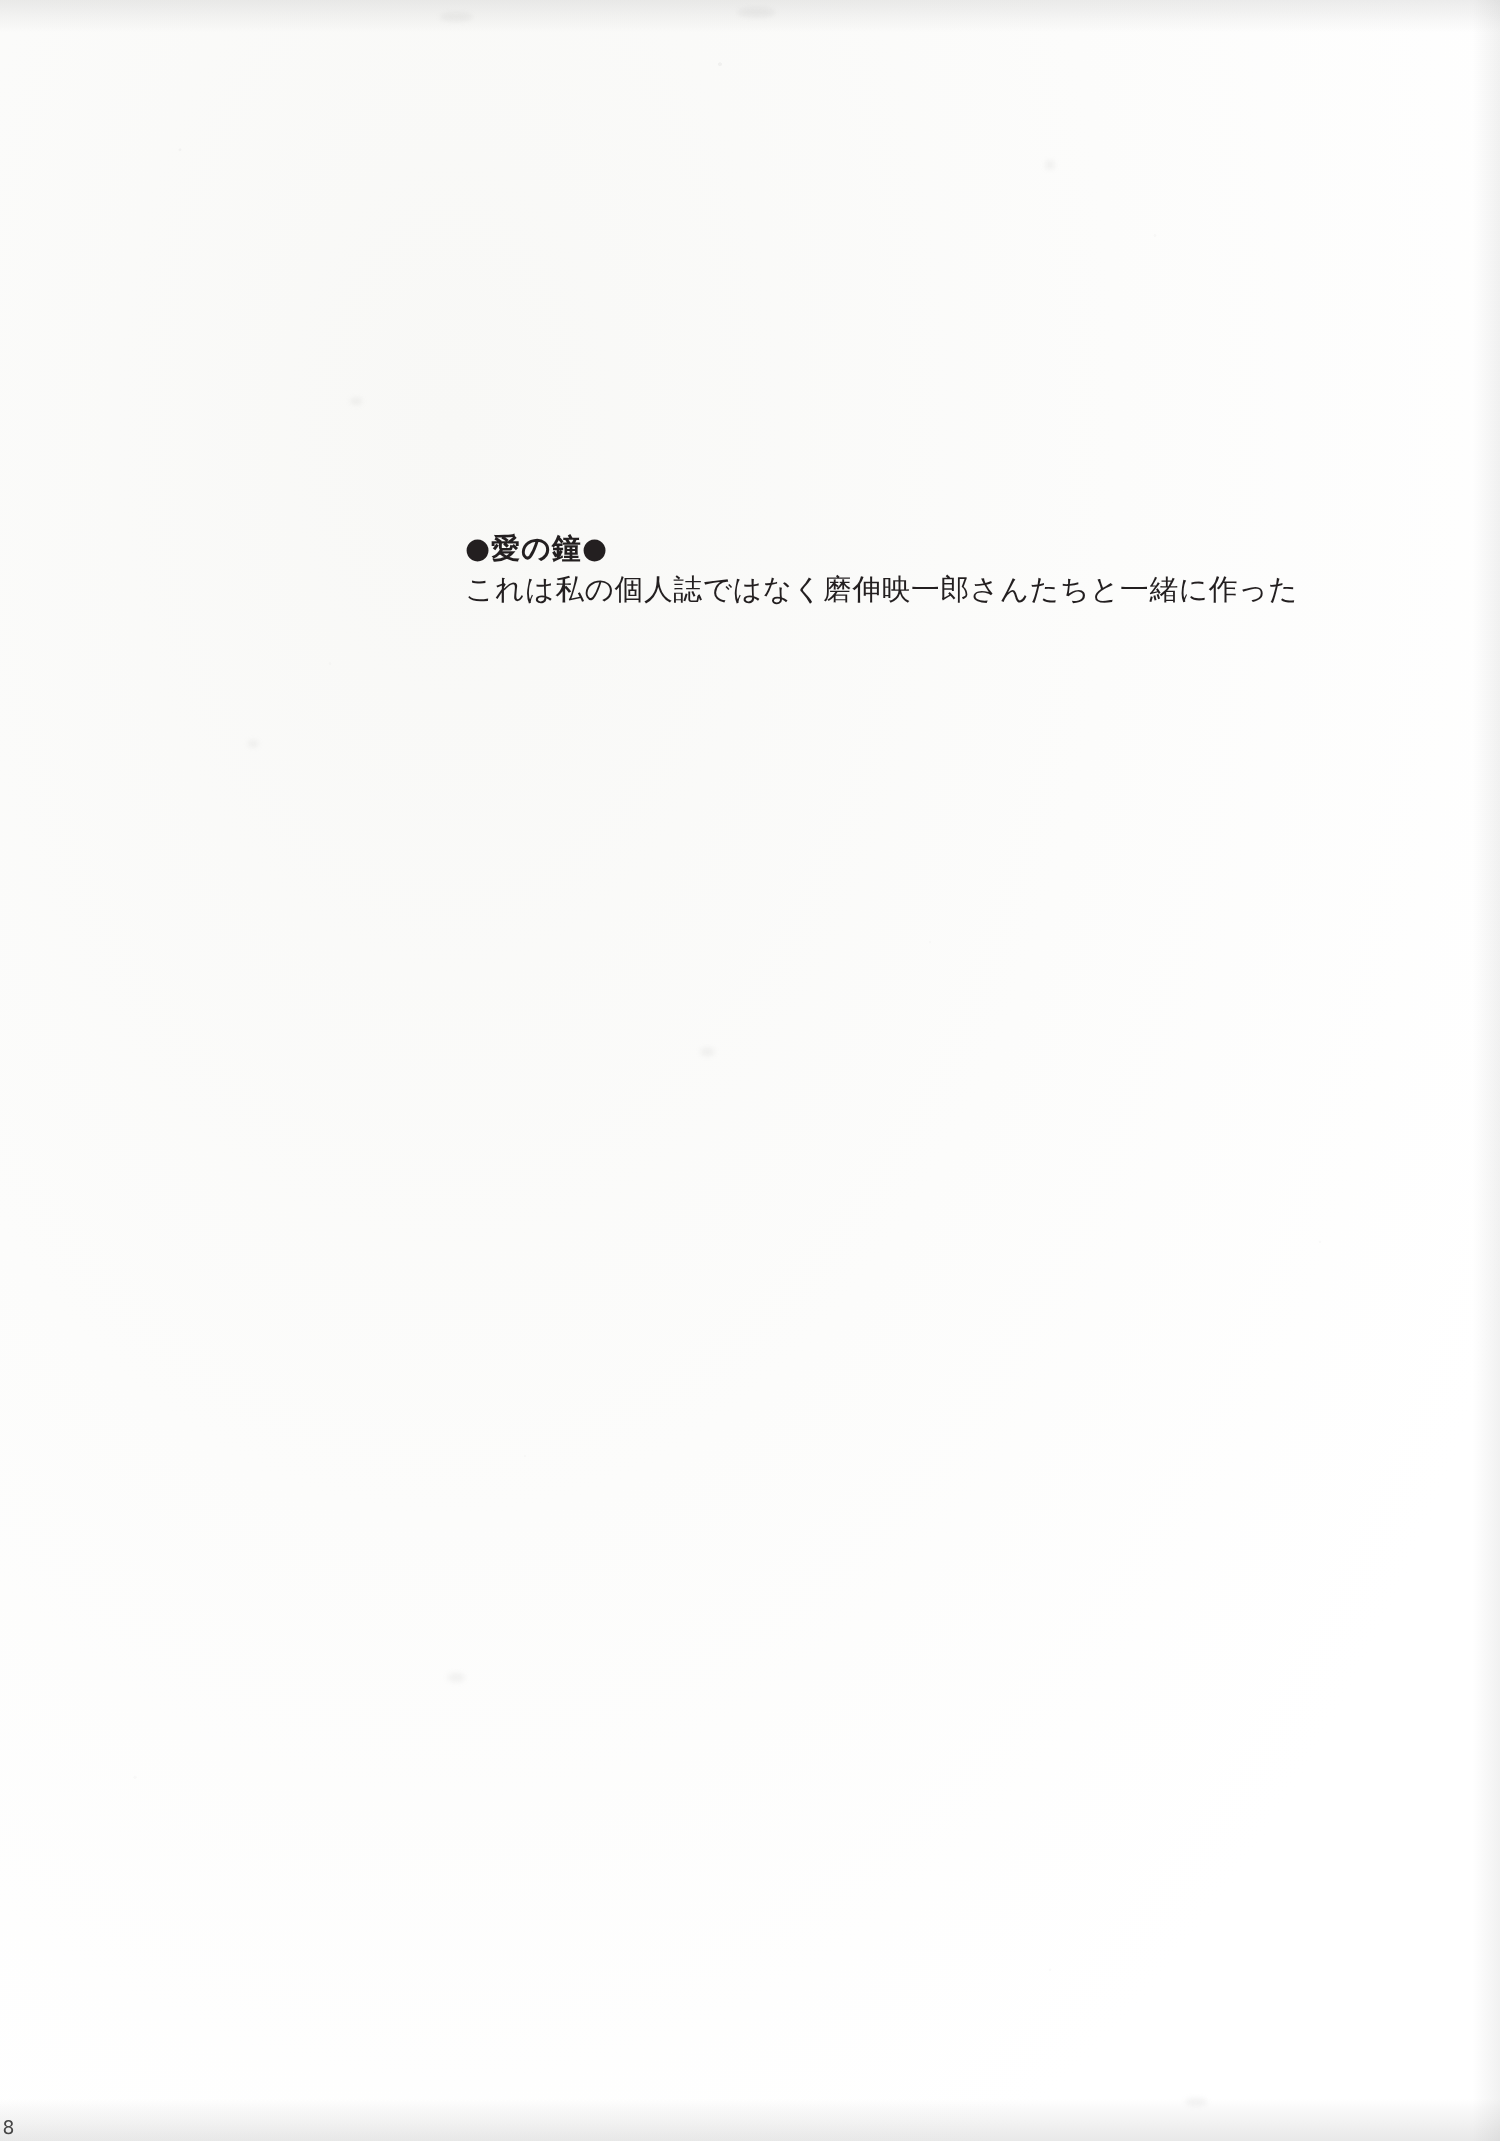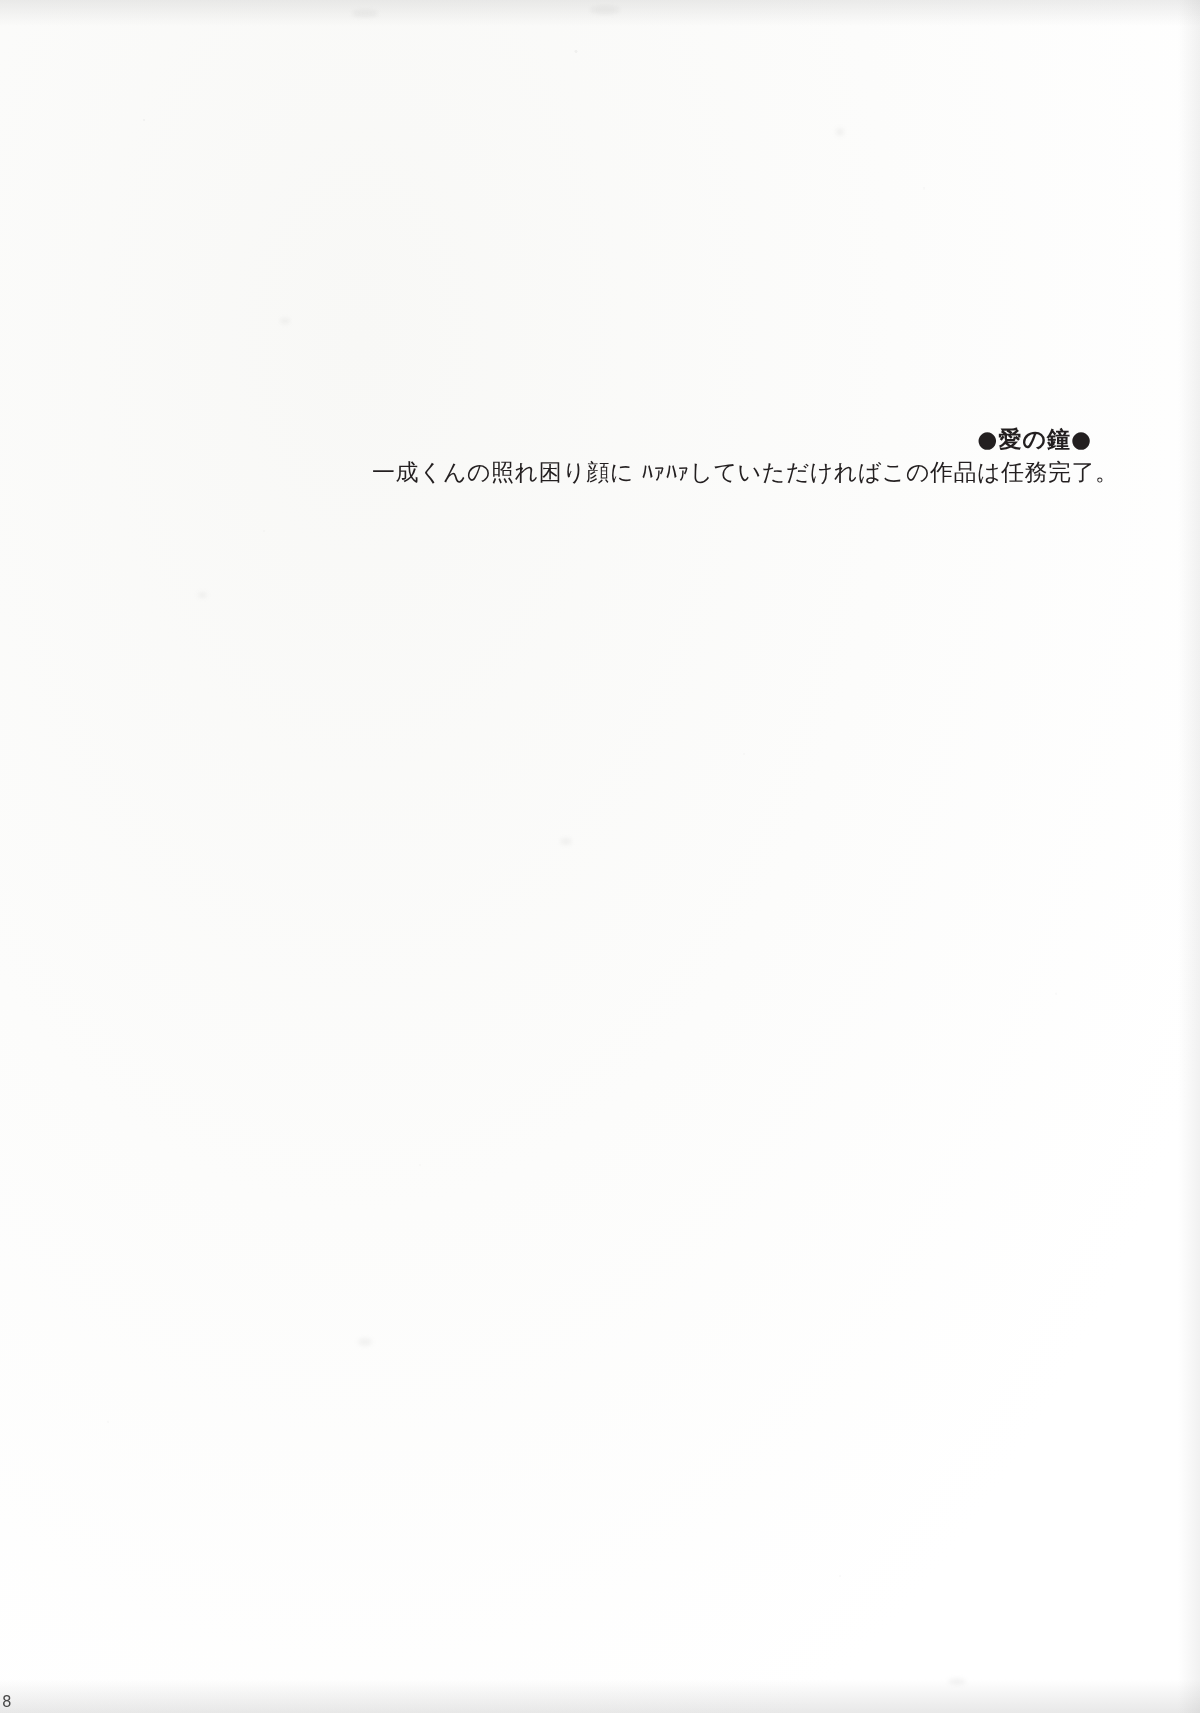--- a/index.html
+++ b/index.html
@@ -15,21 +15,20 @@
     overflow: hidden;
   }
 
   
   .page {
     position: absolute;
     inset: 0;
     background:
       radial-gradient(ellipse at 30% 20%, rgba(248,248,246,1) 0%, rgba(252,252,251,1) 45%, rgba(255,255,255,1) 80%),
       #ffffff;
-    text-align: right;
   }
 
   
   .speckle {
     position: absolute;
     inset: 0;
     pointer-events: none;
     opacity: 0.55;
     background-image:
       radial-gradient(circle at 12% 7%, rgba(120,120,120,0.10) 0 1px, transparent 1.4px),
@@ -130,17 +129,17 @@
   <div class="smudge s2"></div>
   <div class="smudge s3"></div>
   <div class="smudge s4"></div>
   <div class="smudge s5"></div>
   <div class="smudge s6"></div>
   <div class="smudge s7"></div>
   <div class="smudge s8"></div>
 
   <div class="afterword">
     <div class="line heading">●愛の鐘●</div>
-    <div class="line">一成くんの照れ困り顔に ﾊｧﾊｧしていただければこの作品は任務完了。</div>
+    <div class="line">これは私の個人誌ではなく磨伸映一郎さんたちと一緒に作った</div>
   </div>
 
   <div class="folio">8</div>
 </div>
 
 </body></html>

